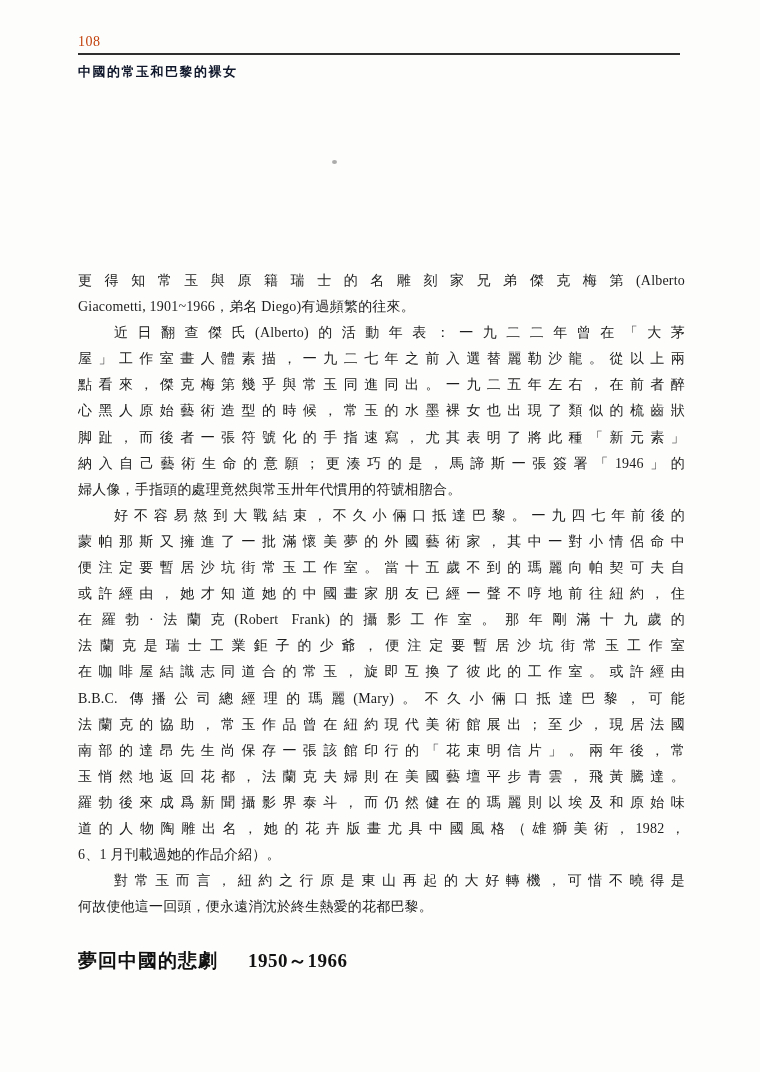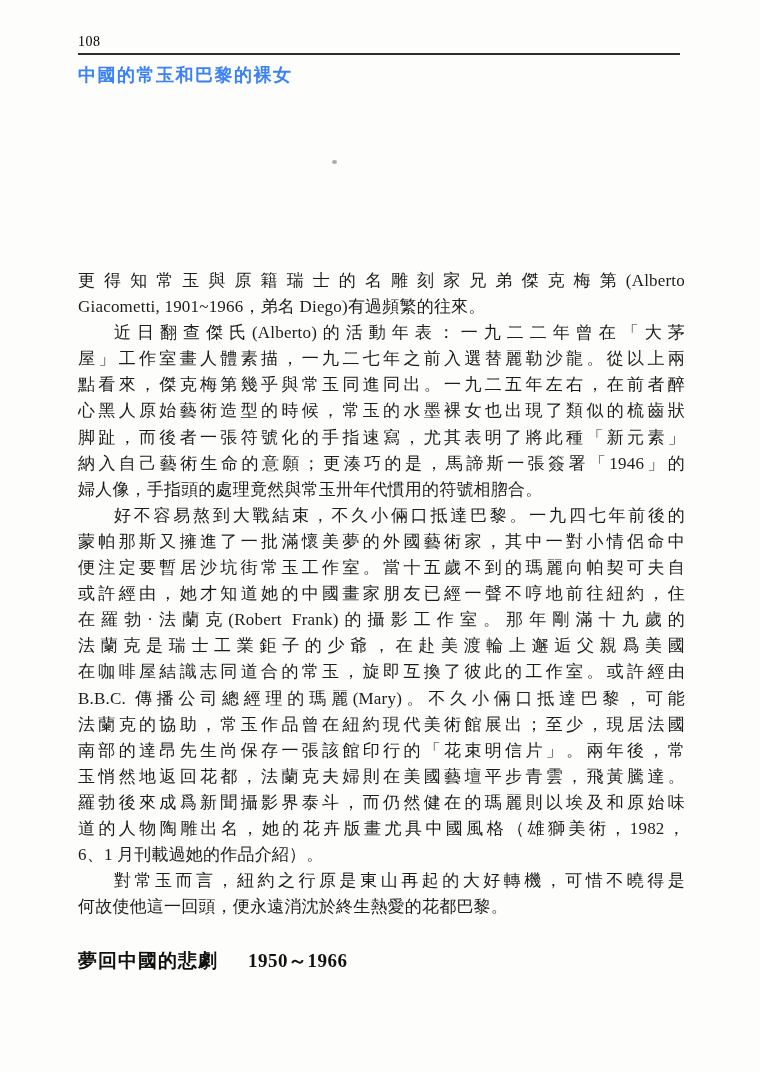--- a/index.html
+++ b/index.html
@@ -18,42 +18,42 @@
   }
   .page-header {
     position: absolute;
     top: 34px;
     left: 78px;
     width: 602px;
   }
   .page-number {
     font-size: 14px;
     letter-spacing: 0.5px;
-    color: #000000;
+    color: #c2410c;
   }
   .header-rule {
     width: 602px;
     height: 2px;
     background: #2e2e2e;
     margin-top: 3px;
   }
   .running-header {
     margin-top: 8px;
     font-family: "Liberation Sans", "DejaVu Sans", sans-serif;
     font-weight: bold;
-    font-size: 18px;
+    font-size: 13px;
     letter-spacing: 1.5px;
-    color: #3b82f6;
+    color: #0f172a;
   }
   .body-text {
     position: absolute;
     top: 268px;
     left: 78px;
     width: 607px;
-    font-size: 17px;
+    font-size: 14px;
     line-height: 26.1px;
   }
   .paragraph { margin: 0; padding: 0; }
   .line {
     text-align: justify;
     text-justify: inter-character;
     text-align-last: justify;
     height: 26.1px;
     overflow: hidden;
     letter-spacing: 0.2px;
@@ -118,21 +118,21 @@
         <div class="line">脚趾，而後者一張符號化的手指速寫，尤其表明了將此種「新元素」</div>
         <div class="line">納入自己藝術生命的意願；更湊巧的是，馬諦斯一張簽署「1946」的</div>
         <div class="line last">婦人像，手指頭的處理竟然與常玉卅年代慣用的符號相脗合。</div>
       </div>
       <div class="paragraph">
         <div class="line first-indent">好不容易熬到大戰結束，不久小倆口抵達巴黎。一九四七年前後的</div>
         <div class="line">蒙帕那斯又擁進了一批滿懷美夢的外國藝術家，其中一對小情侶命中</div>
         <div class="line">便注定要暫居沙坑街常玉工作室。當十五歲不到的瑪麗向帕契可夫自</div>
         <div class="line">或許經由，她才知道她的中國畫家朋友已經一聲不哼地前往紐約，住</div>
         <div class="line">在羅勃·法蘭克(Robert Frank)的攝影工作室。那年剛滿十九歲的</div>
-        <div class="line">法蘭克是瑞士工業鉅子的少爺，在赴美渡輪上邂逅父親爲美國</div>
+        <div class="line">法蘭克是瑞士工業鉅子的少爺，便注定要暫居沙坑街常玉工作室</div>
         <div class="line">在咖啡屋結識志同道合的常玉，旋即互換了彼此的工作室。或許經由</div>
         <div class="line">B.B.C. 傳播公司總經理的瑪麗(Mary)。不久小倆口抵達巴黎，可能</div>
         <div class="line">法蘭克的協助，常玉作品曾在紐約現代美術館展出；至少，現居法國</div>
         <div class="line">南部的達昂先生尚保存一張該館印行的「花束明信片」。兩年後，常</div>
         <div class="line">玉悄然地返回花都，法蘭克夫婦則在美國藝壇平步青雲，飛黃騰達。</div>
         <div class="line">羅勃後來成爲新聞攝影界泰斗，而仍然健在的瑪麗則以埃及和原始味</div>
         <div class="line">道的人物陶雕出名，她的花卉版畫尤具中國風格（雄獅美術，1982，</div>
         <div class="line last">6、1 月刊載過她的作品介紹）。</div>
       </div>
       <div class="paragraph">

